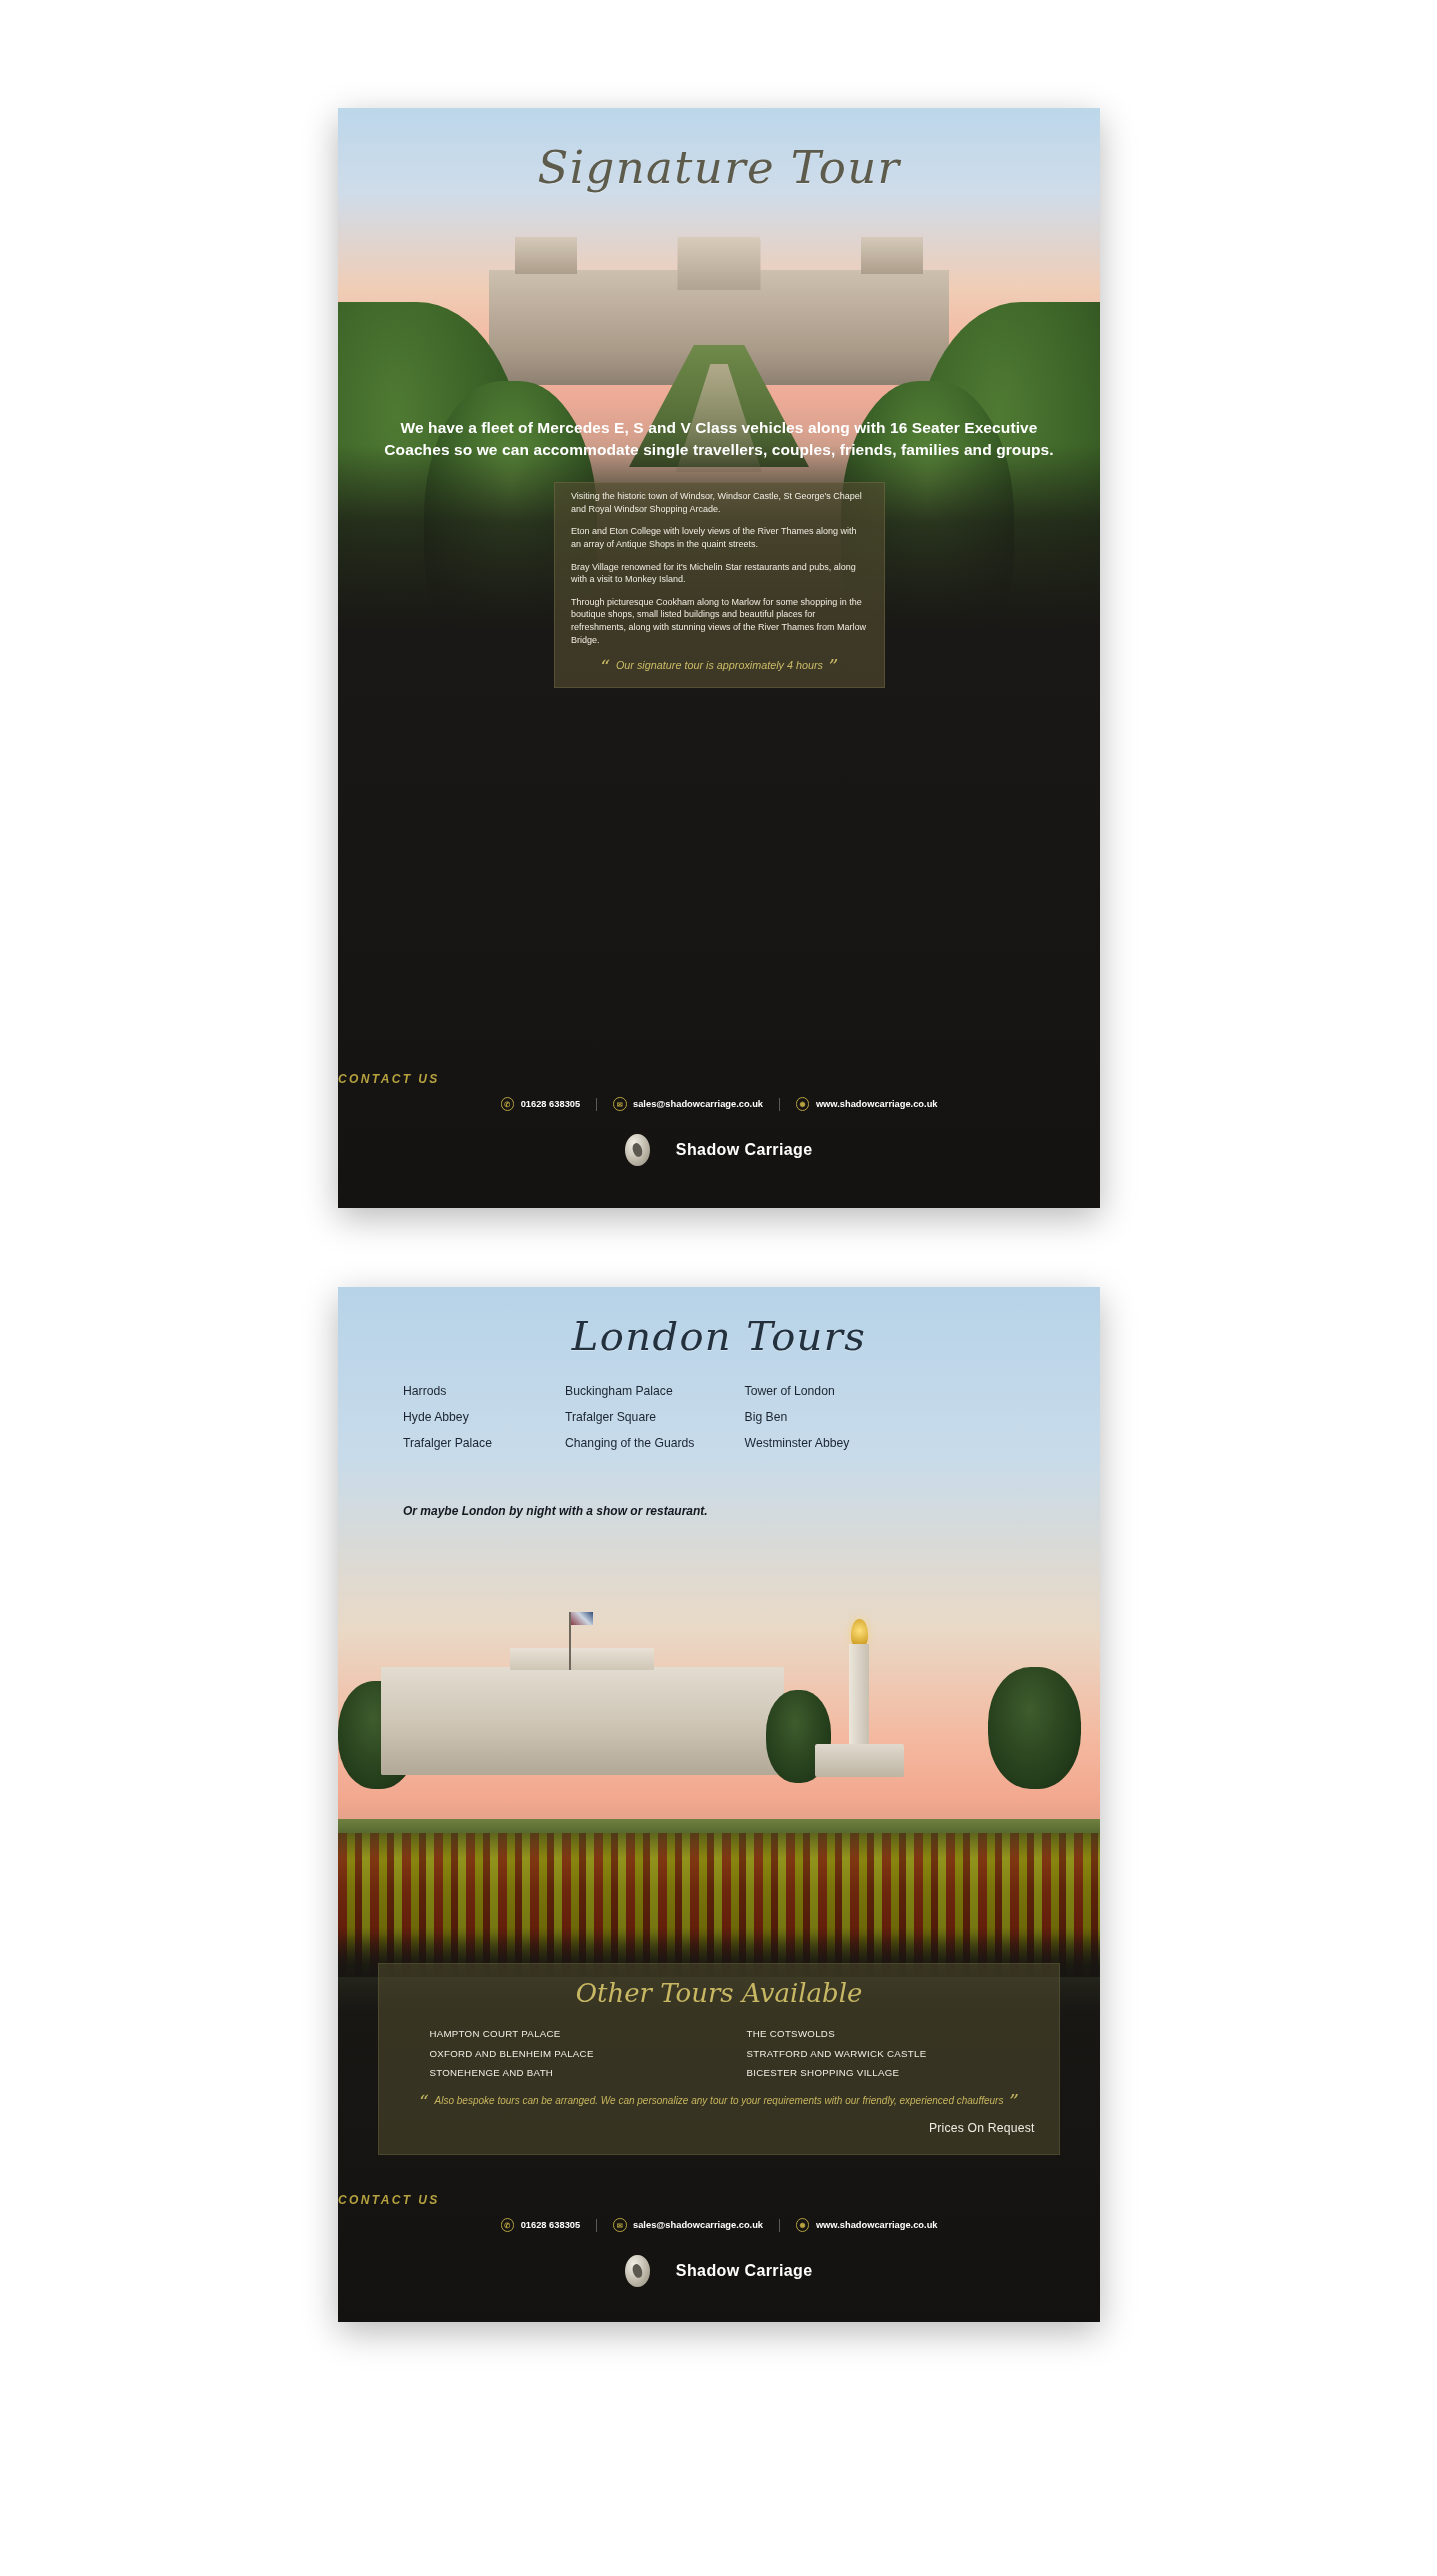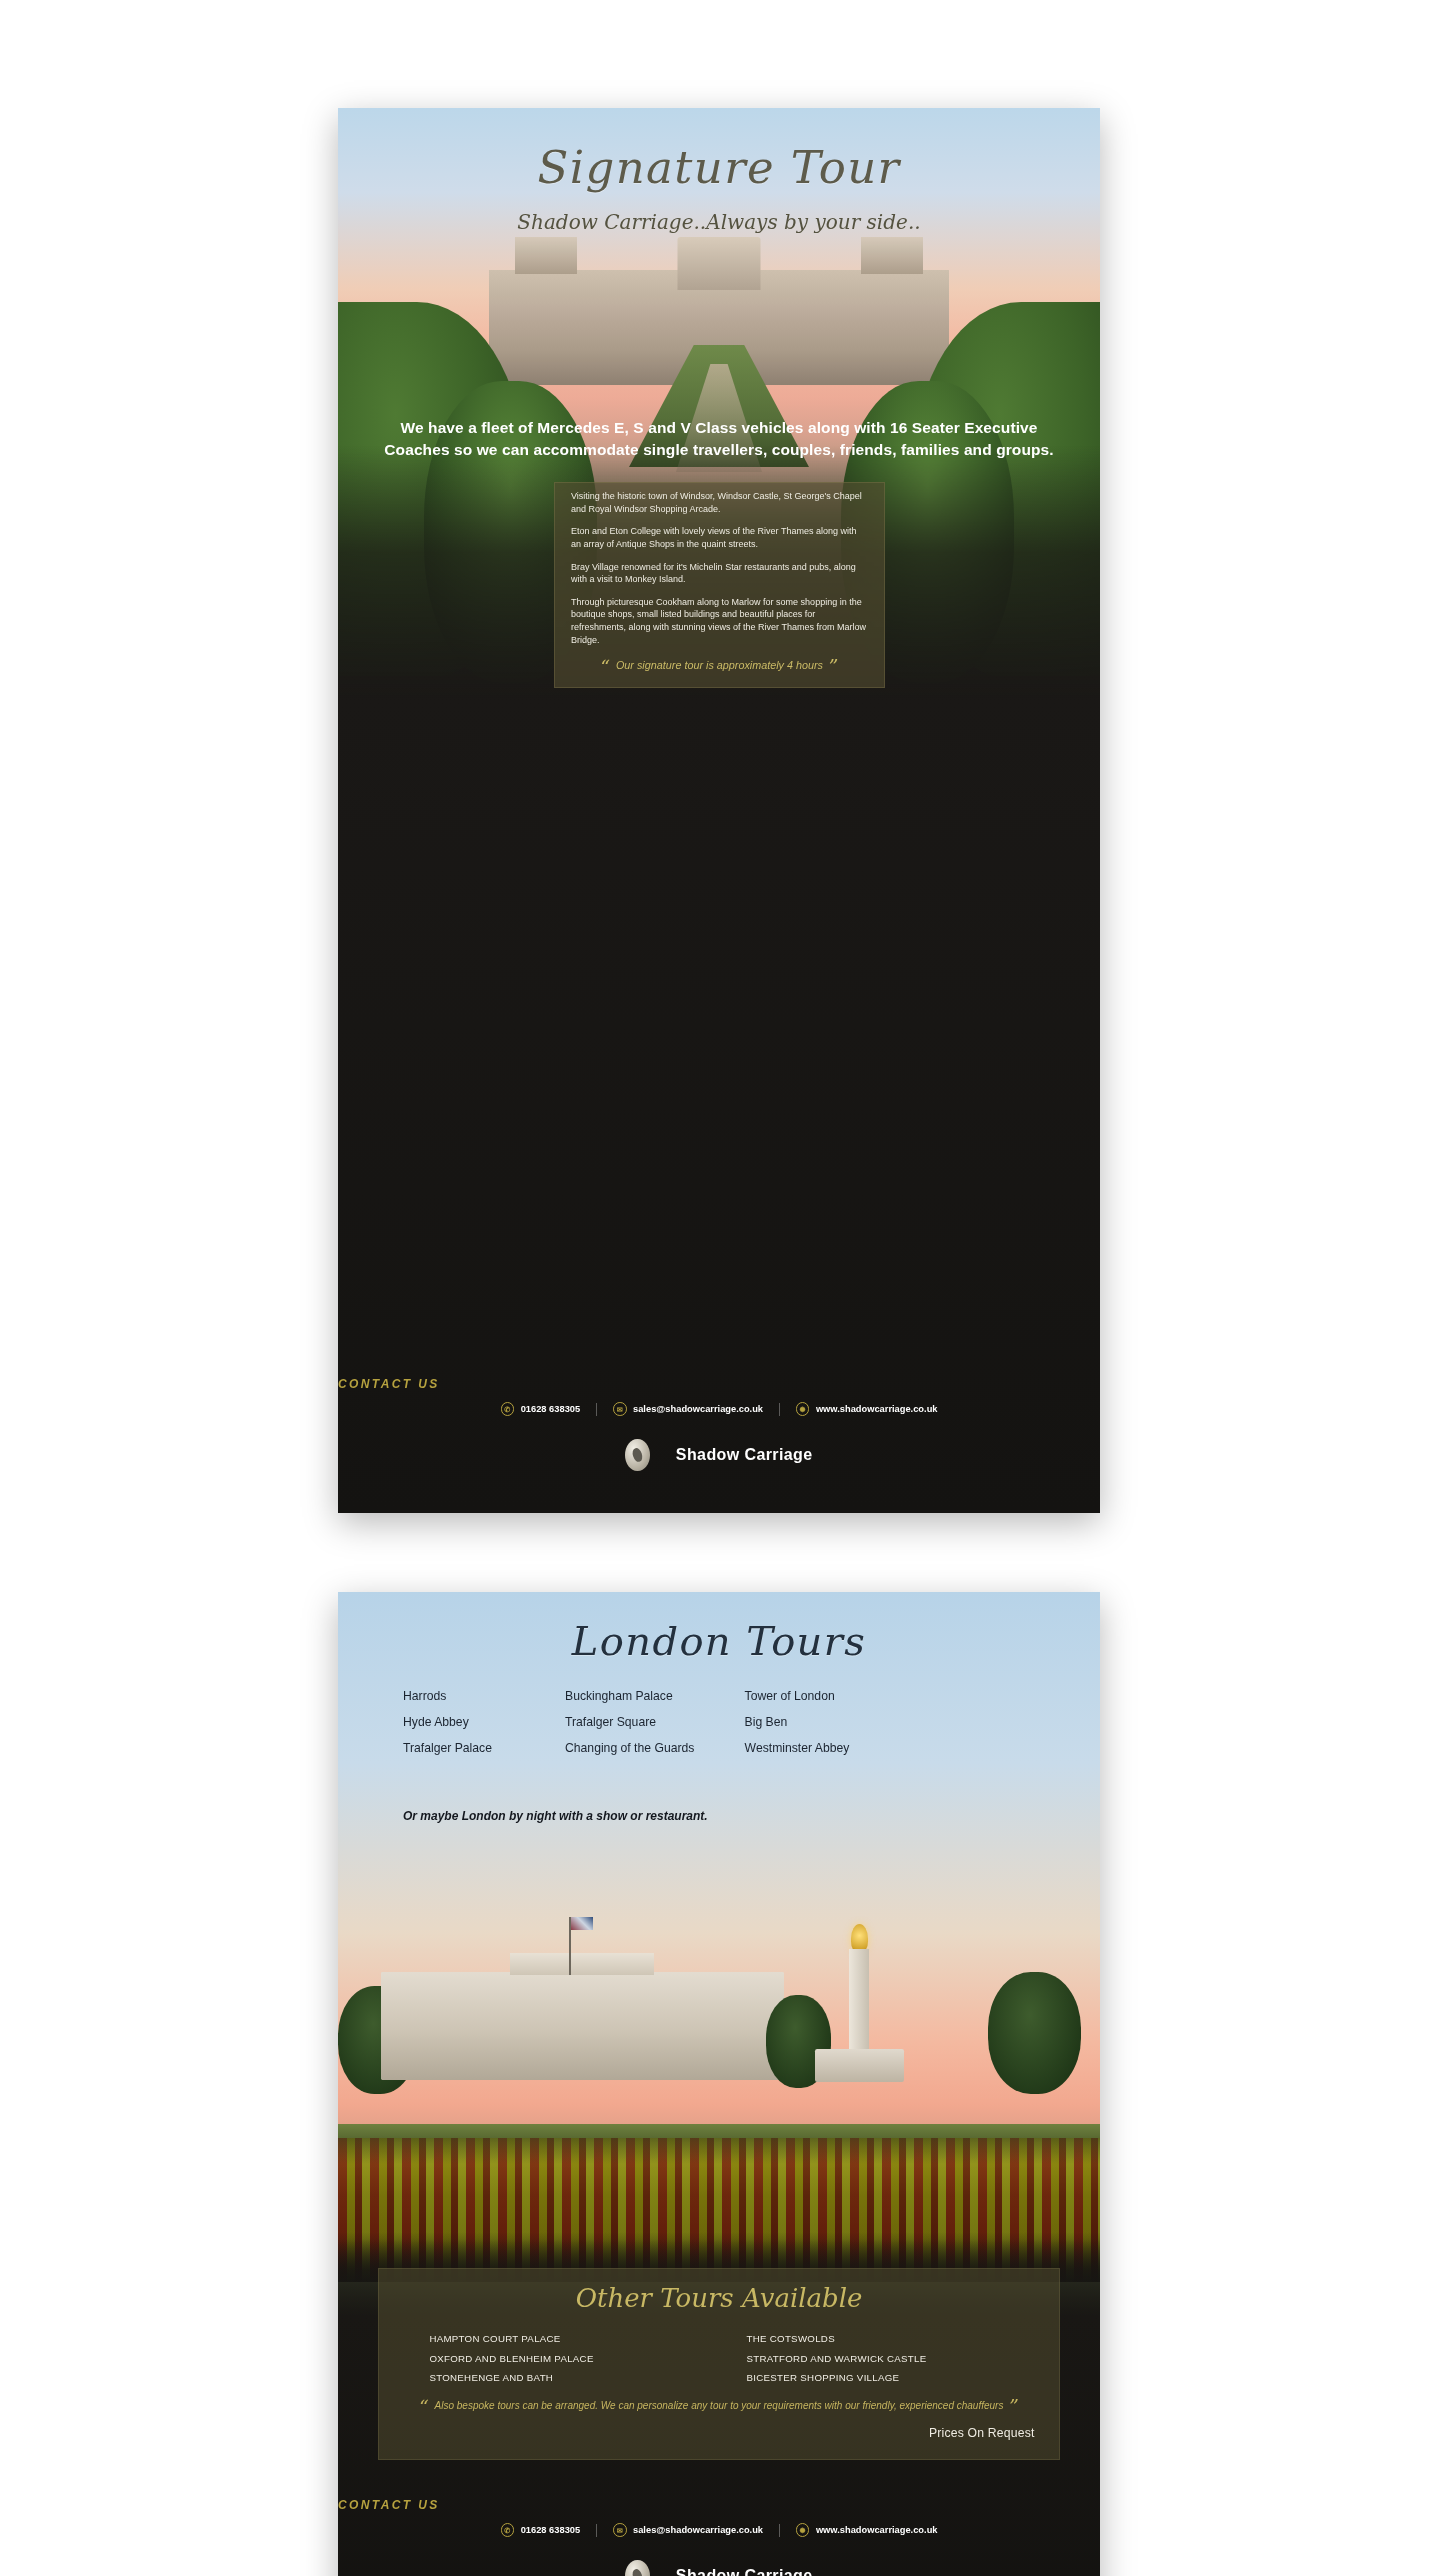--- a/index.html
+++ b/index.html
@@ -21,21 +21,21 @@
   
   .flyer {
     width: 762px;
     position: relative;
     box-shadow: 0 10px 33px rgba(0,0,0,0.28);
     background: #1d1b19;
     overflow: hidden;
   }
 
   
-  .p1 { height: 1405px; }
+  .p1 { height: 1100px; }
 
   .p1-sky {
     position: absolute;
     top: 0; left: 0; right: 0;
     height: 604px;
     background:
       linear-gradient(to bottom,
         #bcd7ea 0%,
         #cfdcea 14%,
         #f0cdb6 30%,
@@ -509,21 +509,20 @@
   <div class="p1-keep"></div>
   <div class="p1-lawn"></div>
   <div class="p1-path"></div>
   <div class="p1-tree left"></div>
   <div class="p1-tree right"></div>
   <div class="p1-tree2 left"></div>
   <div class="p1-tree2 right"></div>
 
   <div class="p1-title-wrap">
     <div class="script-title">Signature Tour</div>
-    <div class="script-sub">Shadow Carriage..Always by your side..</div>
   </div>
 
   <div class="p1-dark"></div>
 
   <div class="p1-intro">We have a fleet of Mercedes E, S and V Class vehicles along with 16 Seater Executive Coaches so we can accommodate single travellers, couples, friends, families and groups.</div>
 
   <div class="offer">
     <div class="offer-body">
       <p class="offer-p">Visiting the historic town of Windsor, Windsor Castle, St George's Chapel and Royal Windsor Shopping Arcade.</p>
       <p class="offer-p">Eton and Eton College with lovely views of the River Thames along with an array of Antique Shops in the quaint streets.</p>

